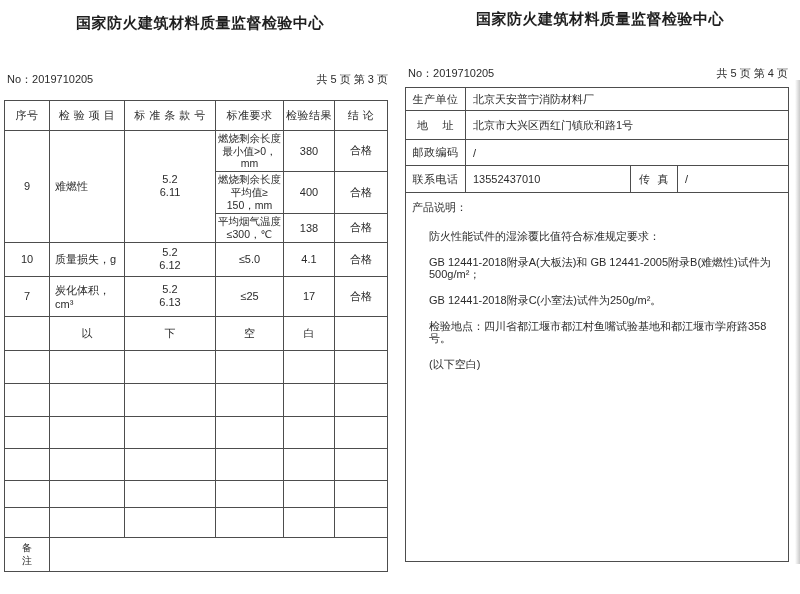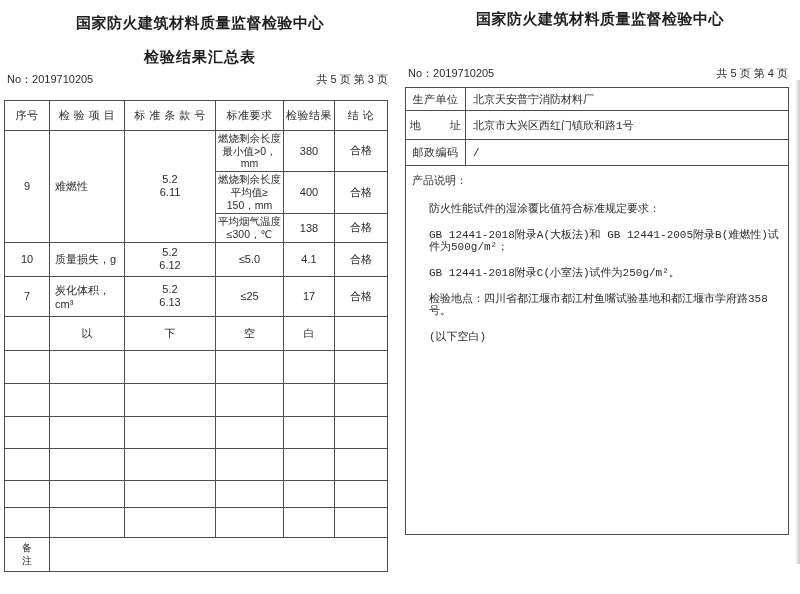--- a/index.html
+++ b/index.html
@@ -25,33 +25,32 @@
   table { border-collapse:collapse; table-layout:fixed; position:absolute; background:#fff; }
   td,th { border:1px solid #4d4d4d; font-size:11px; font-weight:normal;
     text-align:center; vertical-align:middle; color:#2b2b2b; padding:1px 2px; overflow:hidden; }
   .t-left { left:4px; top:100px; width:383px; }
   .t-left th { letter-spacing:.5px; }
   .preline { white-space:pre-line; line-height:1.25; }
   .small { font-size:10.5px; line-height:1.2; }
   .item-cell { text-align:left; padding-left:5px; }
   .remark-cell { font-size:10px; line-height:1.3; }
 
-  .t-right { left:5px; top:87px; width:383px;font-family:Liberation Mono, monospace; }
+  .t-right { left:5px; top:87px; width:383px; }
   .t-right .lbl { letter-spacing:.5px; white-space:pre; }
   .t-right .val { text-align:left; padding-left:7px; }
   .product-cell { vertical-align:top; text-align:left; padding:5px 8px 0 4px; }
   .product-heading { font-size:11px; margin:2px 0 15px 2px; }
   .pline { font-size:11px; line-height:1.15; margin:7px 0 13px 19px; }
 </style>
 </head>
 <body>
 
 <section class="page page-left">
   <div class="org-title" style="top:14px">国家防火建筑材料质量监督检验中心</div>
-  <div class="doc-title" style="top:48px">检验结果汇总表</div>
   <div class="meta-row" style="left:7px; top:72px; width:381px">
     <span>No：2019710205</span>
     <span>共 5 页  第 3 页</span>
   </div>
 
   <table class="t-left">
     <colgroup>
       <col style="width:45px">
         <col style="width:75px">
         <col style="width:91px">
@@ -195,20 +194,26 @@
         <td class="val" colspan="3">北京天安普宁消防材料厂</td>
       </tr>
       <tr style="height:29px">
         <td class="lbl">地    址</td>
         <td class="val" colspan="3">北京市大兴区西红门镇欣和路1号</td>
       </tr>
       <tr style="height:26px">
         <td class="lbl">邮政编码</td>
         <td class="val" colspan="3">/</td>
       </tr>
+      <tr style="height:27px">
+        <td class="lbl">联系电话</td>
+        <td class="val">13552437010</td>
+        <td class="lbl">传  真</td>
+        <td class="val">/</td>
+      </tr>
       <tr>
         <td class="product-cell" colspan="4" style="height:369px">
           <div class="product-heading">产品说明：</div>
           <div class="pline">防火性能试件的湿涂覆比值符合标准规定要求：</div>
           <div class="pline">GB 12441-2018附录A(大板法)和 GB 12441-2005附录B(难燃性)试件为500g/m²；</div>
           <div class="pline">GB 12441-2018附录C(小室法)试件为250g/m²。</div>
           <div class="pline">检验地点：四川省都江堰市都江村鱼嘴试验基地和都江堰市学府路358号。</div>
           <div class="pline">(以下空白)</div>
         </td>
       </tr>

